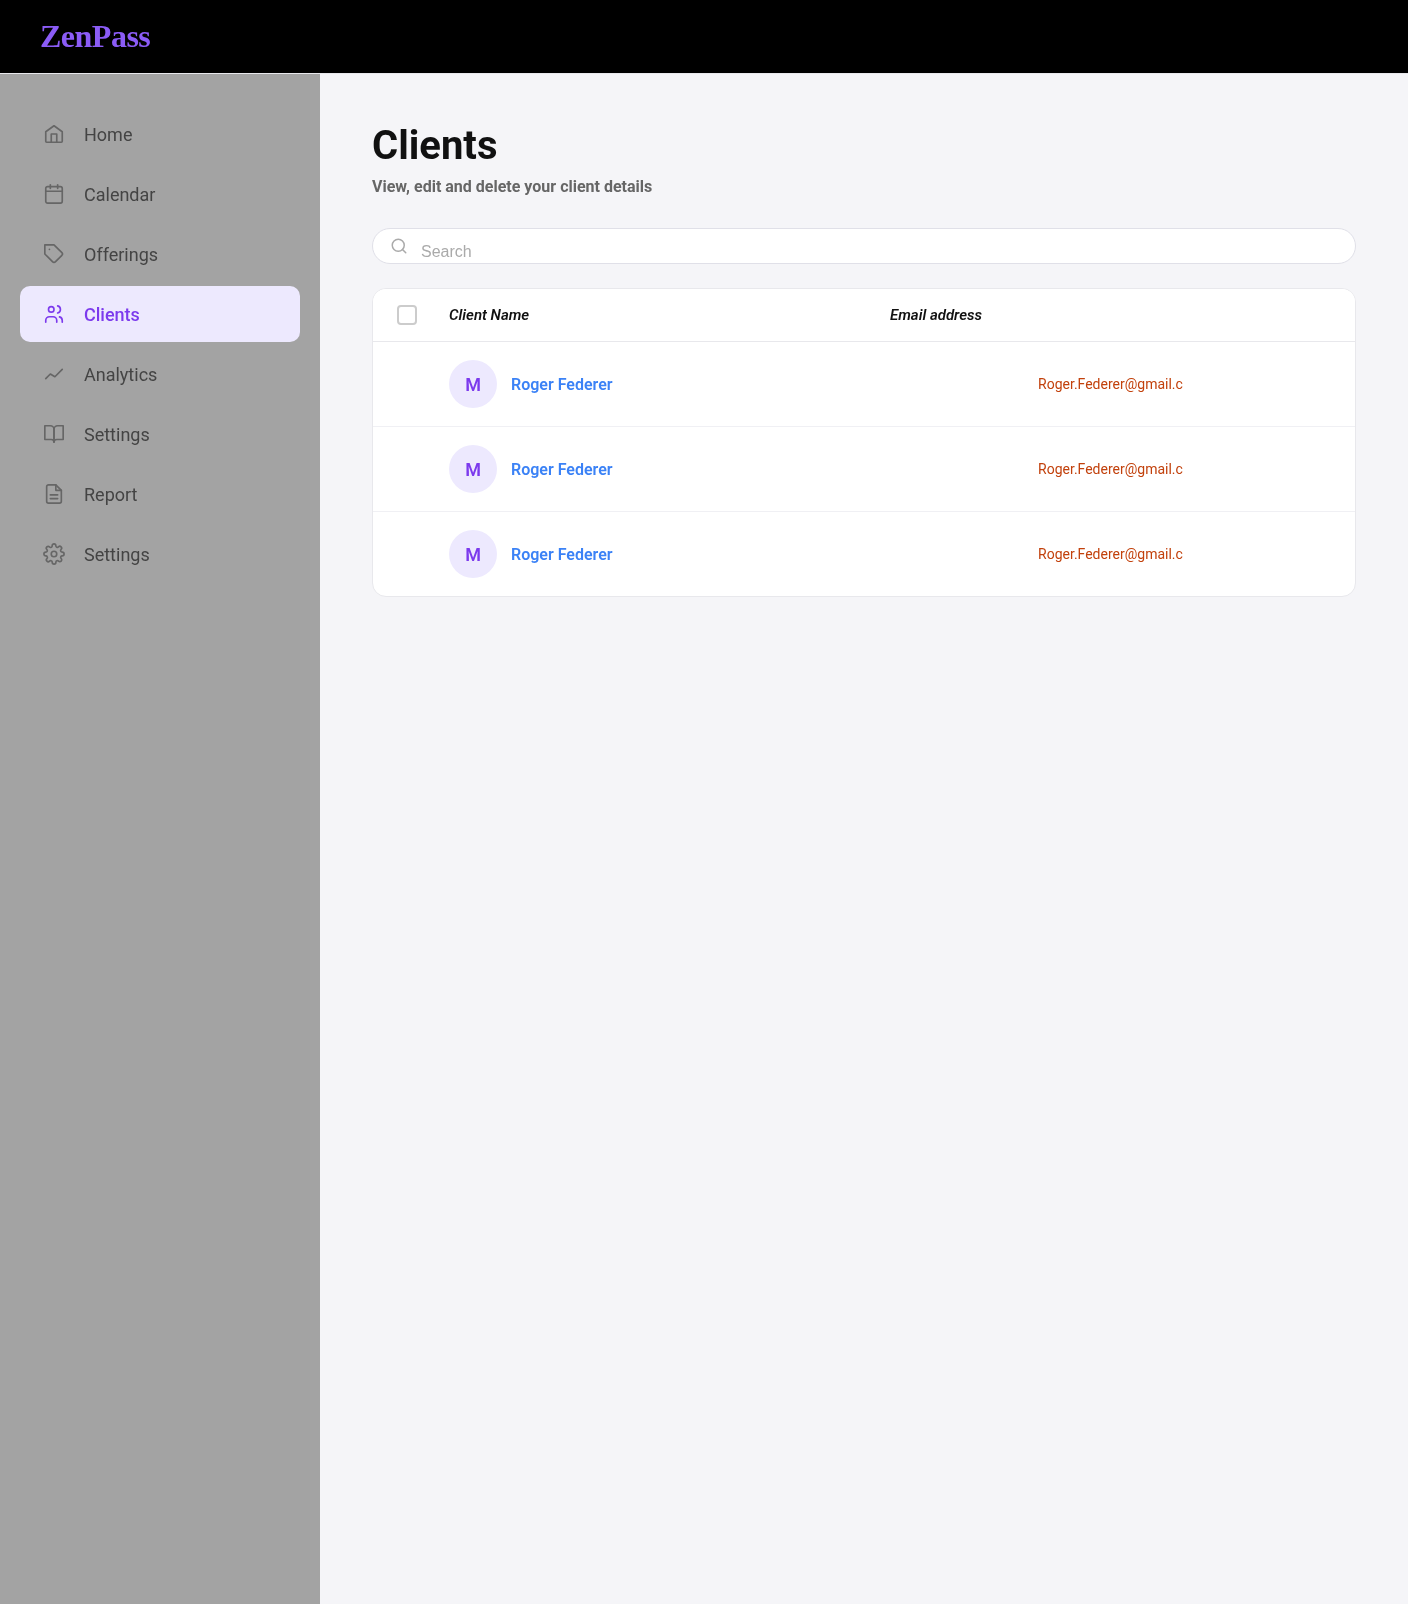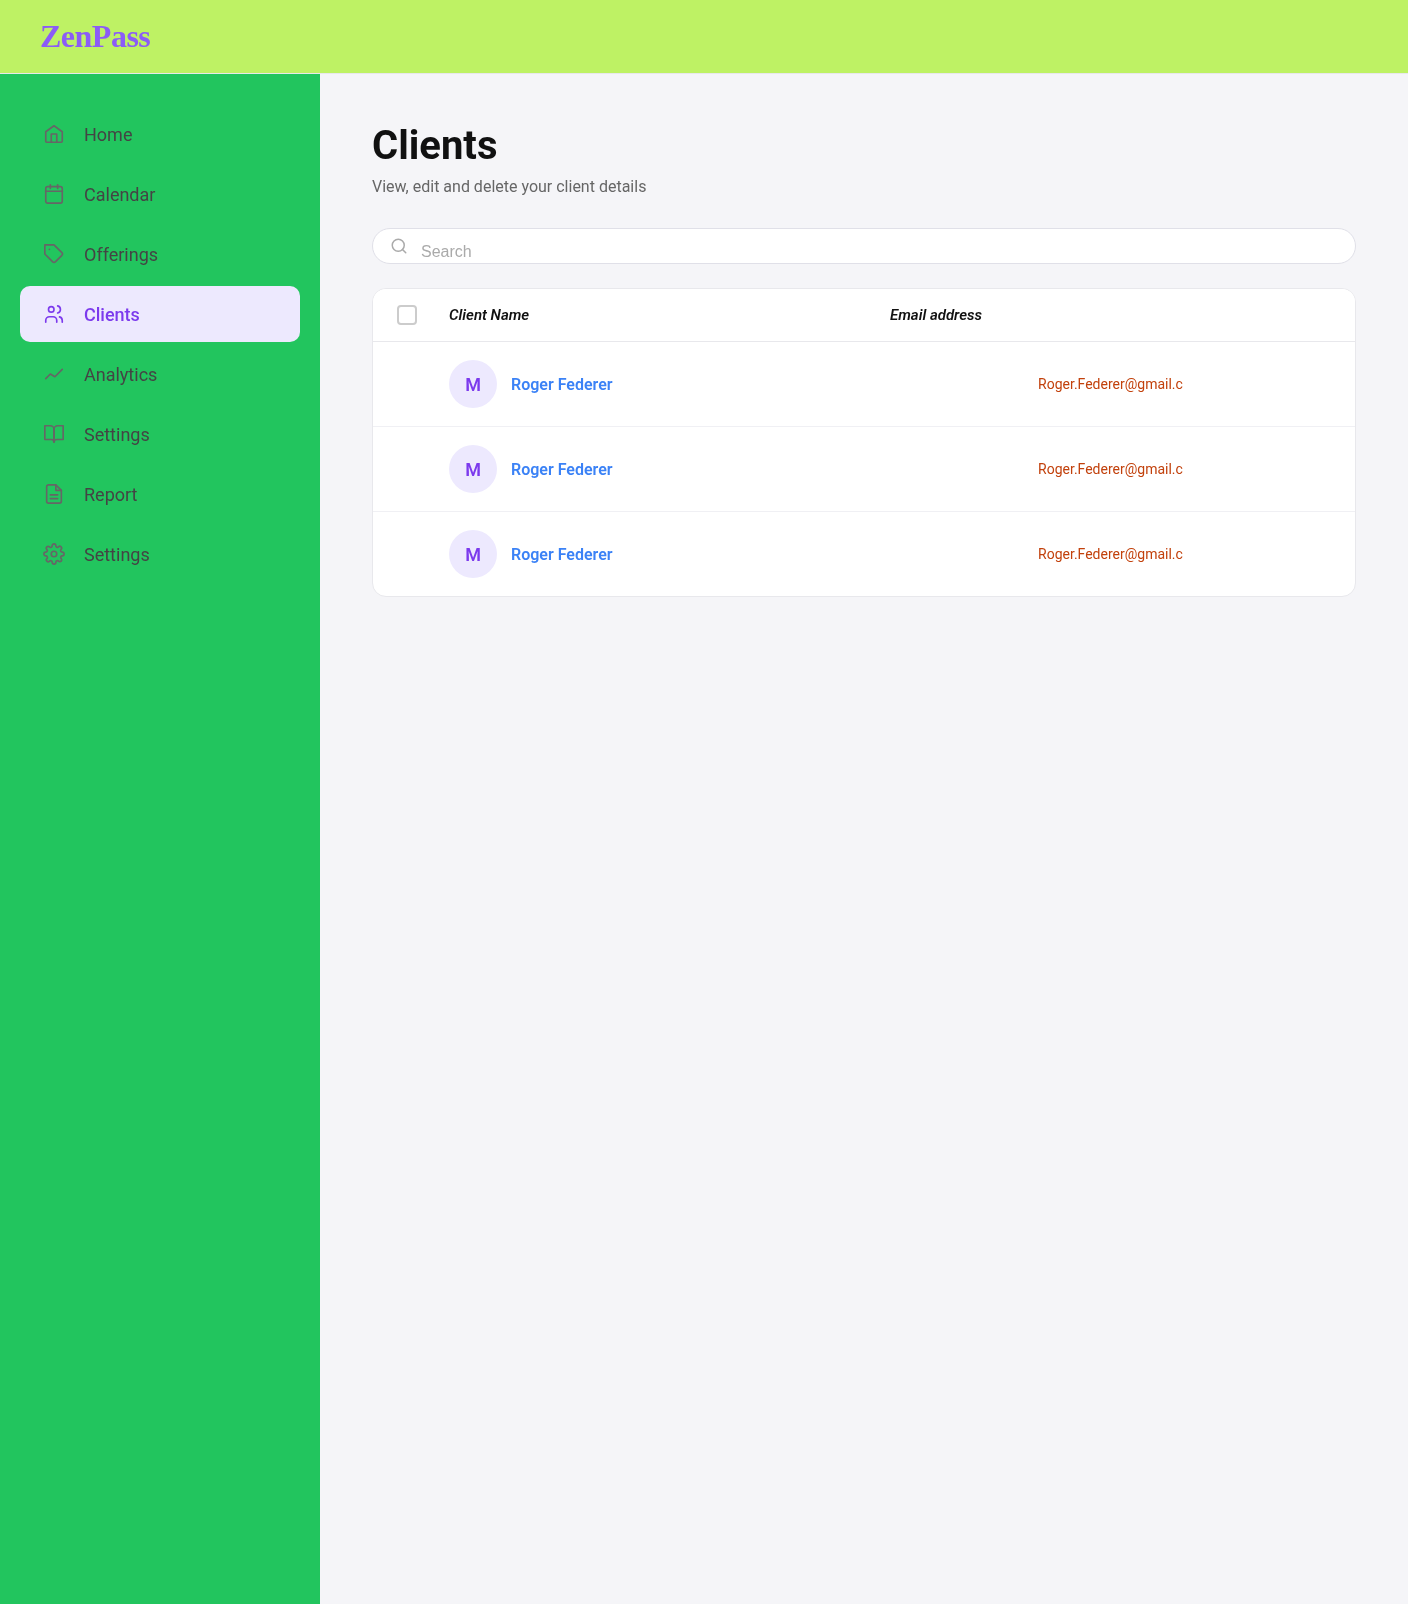--- a/index.html
+++ b/index.html
@@ -12,21 +12,21 @@
       font-family: -apple-system, BlinkMacSystemFont, 'Segoe UI', Roboto, sans-serif;
       background: #f5f5f8;
       display: flex;
       flex-direction: column;
       min-height: 100vh;
       width: 1408px;
     }
 
     
     .header {
-      background: #bef264;
+      background: #000000;
       padding: 18px 40px;
       border-bottom: 1px solid #e8e8ec;
       display: flex;
       align-items: flex-end;
     }
 
     .logo {
       font-family: Georgia, 'Times New Roman', serif;
       font-size: 32px;
       font-weight: bold;
@@ -36,21 +36,21 @@
 
     
     .main-layout {
       display: flex;
       flex: 1;
     }
 
     
     .sidebar {
       width: 320px;
-      background: #22c55e;
+      background: #a3a3a3;
       padding: 32px 20px;
       display: flex;
       flex-direction: column;
       gap: 4px;
       min-height: calc(100vh - 80px);
     }
 
     .nav-item {
       display: flex;
       align-items: center;
@@ -95,20 +95,21 @@
       font-size: 40px;
       font-weight: 700;
       color: #111;
       margin-bottom: 8px;
     }
 
     .page-subtitle {
       font-size: 16px;
       color: #666;
       margin-bottom: 32px;
+      font-weight: bold;
     }
 
     
     .search-wrapper {
       position: relative;
       margin-bottom: 24px;
     }
 
     .search-input {
       width: 100%;

